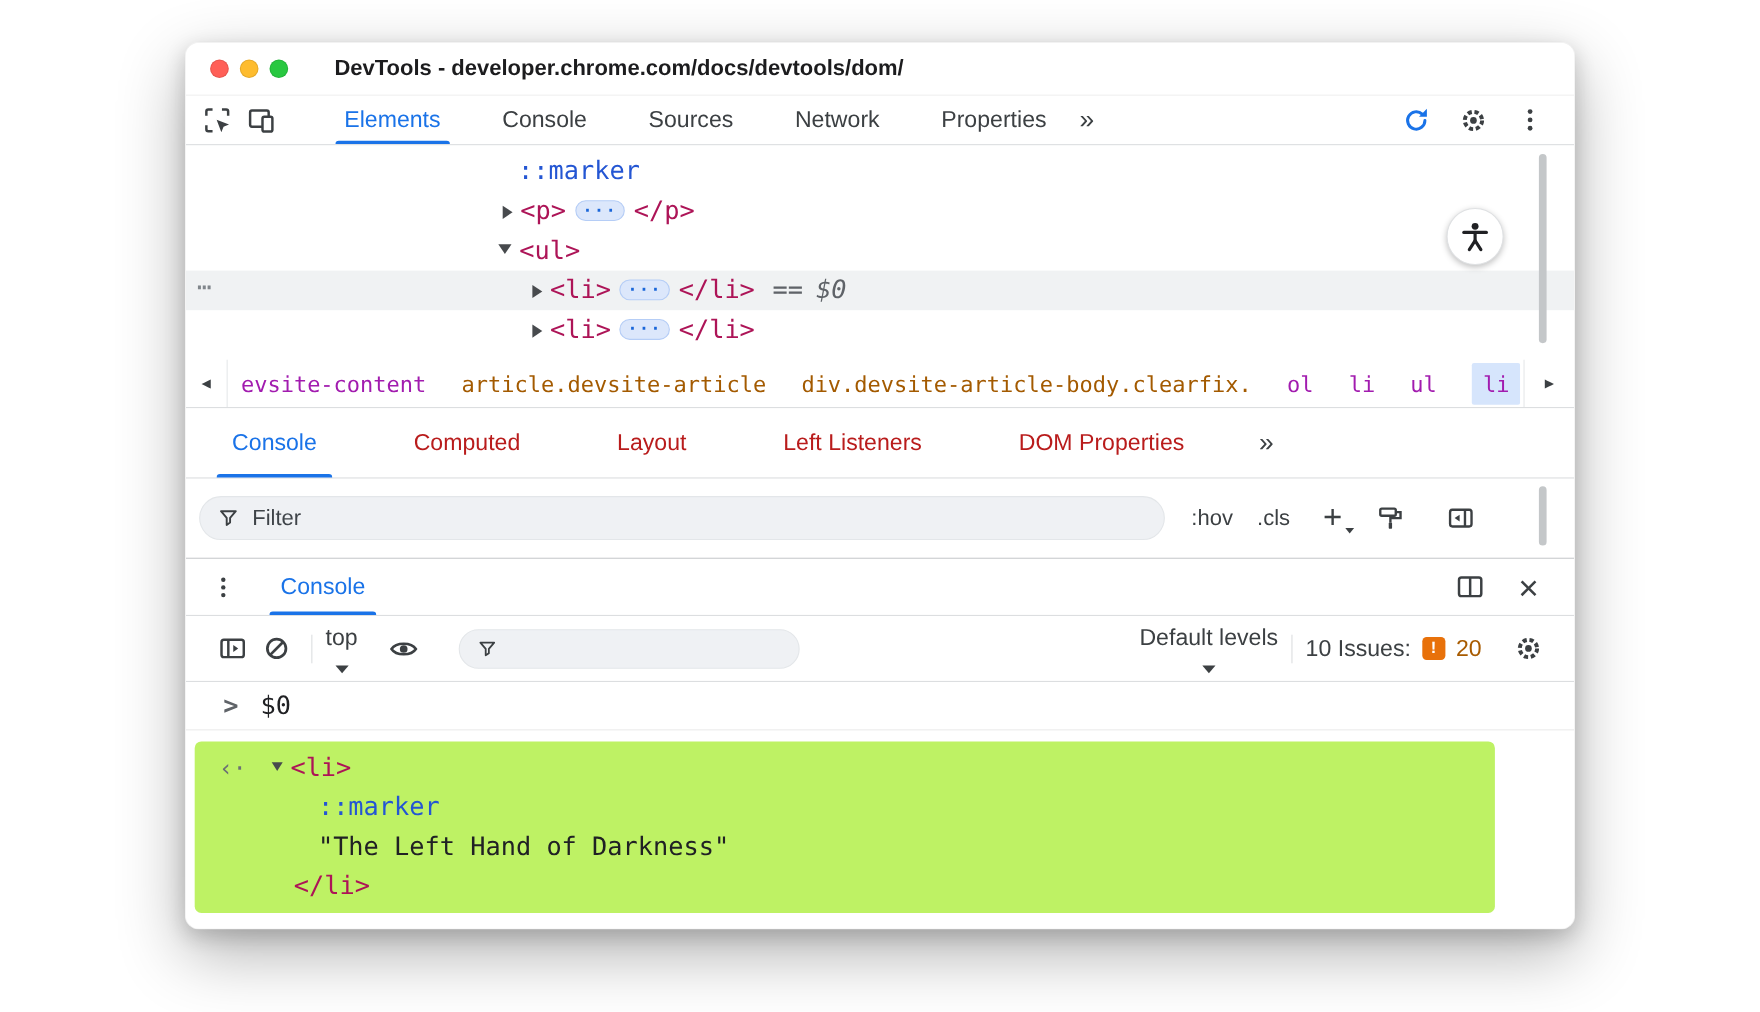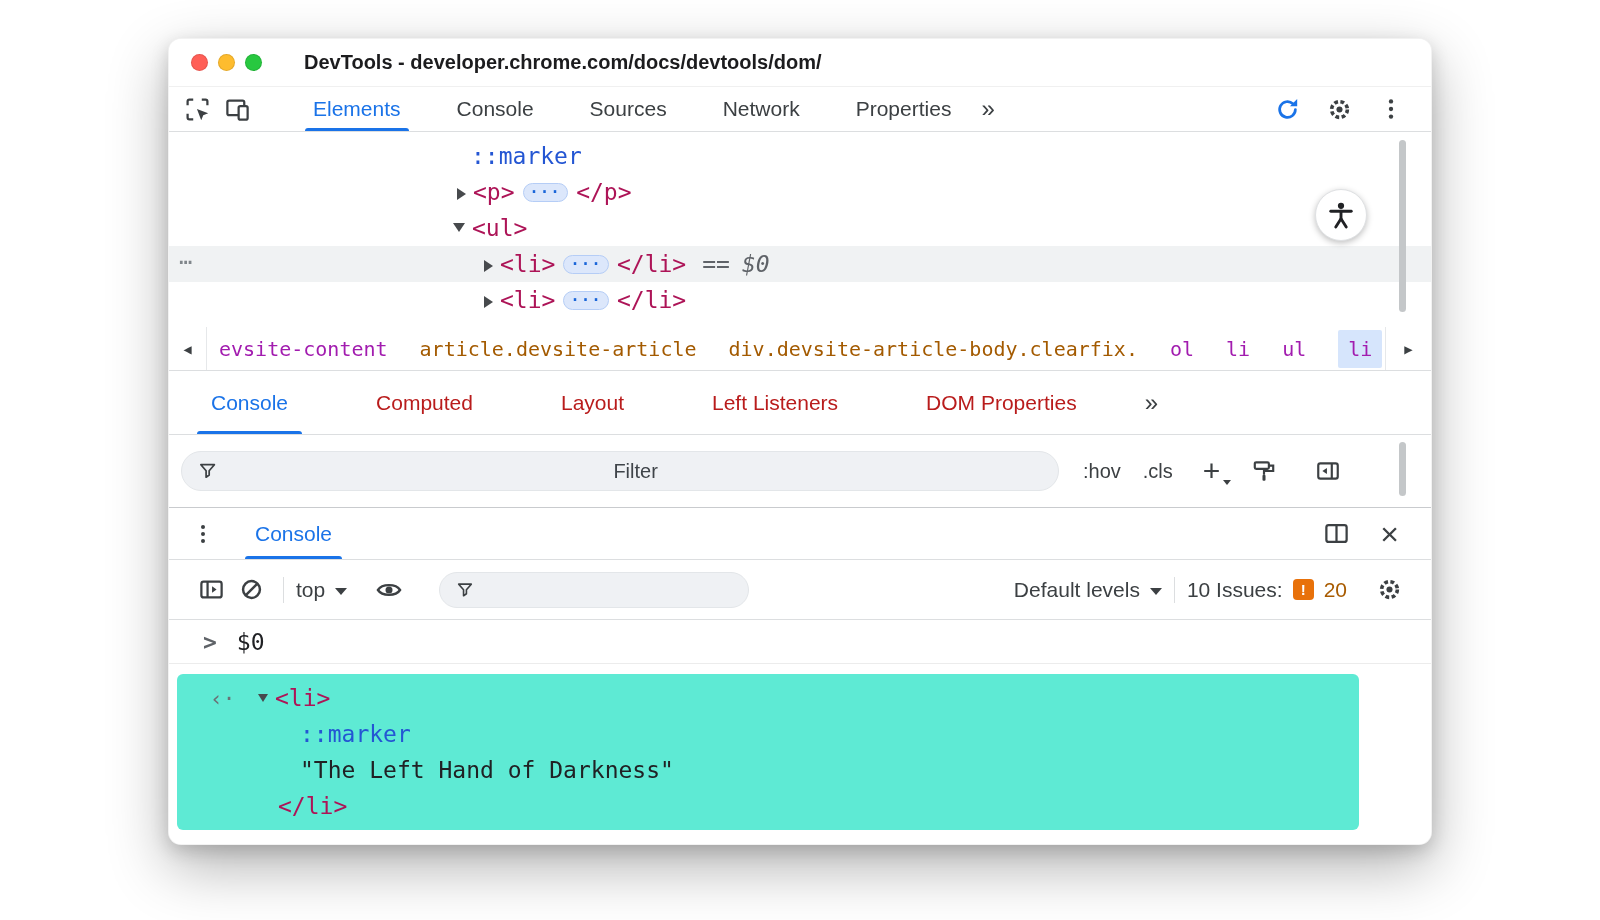--- a/index.html
+++ b/index.html
@@ -75,21 +75,21 @@
   .stab { display:flex; align-items:center; padding:0 20px; color:#b91c1c; position:relative; cursor:pointer; white-space:nowrap; }
   .stab.active { color:#1a73e8; }
   .stab.active::after { content:""; position:absolute; left:6px; right:6px; bottom:0; height:3px; background:#1a73e8; border-radius:3px 3px 0 0; }
   .stabs .more-tabs { align-self:center; margin-left:0; }
 
   
   .stoolbar { flex:0 0 72px; display:flex; align-items:center; padding-left:12px; position:relative; }
   .filter-pill { display:flex; align-items:center; gap:12px; background:#eff1f4; border:1px solid #e3e6e9;
                  border-radius:20px; height:40px; width:878px; padding:0 16px; }
   .filter-pill input { border:none; outline:none; background:transparent; font-size:20px; color:#8b5cf6;
-                       width:100%; font-family:"Liberation Sans", sans-serif;text-align:center; }
+                       width:100%; font-family:"Liberation Sans", sans-serif; }
   .filter-pill input::placeholder { color:#3f4449; opacity:1; }
   .tog { font-size:20px; color:#3c4043; cursor:pointer; }
   .tog1 { margin-left:24px; } .tog2 { margin-left:22px; }
   .plus { font-size:30px; color:#3c4043; margin-left:30px; position:relative; line-height:1; cursor:pointer; }
   .plus::after { content:""; position:absolute; right:-11px; bottom:1px; border-left:4px solid transparent;
                  border-right:4px solid transparent; border-top:5px solid #3c4043; }
   .stoolbar .iconbtn { margin-left:24px; }
   .stoolbar .scrollthumb { right:25px; top:7px; height:54px; }
 
   
@@ -98,40 +98,40 @@
   .cheader .iconbtn.kebabv { align-self:center; margin-left:14px; }
   .ctab { display:flex; align-items:center; padding:0 16px; margin-left:16px; color:#1a73e8;
           font-size:21px; position:relative; cursor:pointer; }
   .ctab::after { content:""; position:absolute; left:6px; right:6px; bottom:0; height:3px; background:#1a73e8; border-radius:3px 3px 0 0; }
   .cheader-right { margin-left:auto; display:flex; align-items:center; gap:24px; margin-right:32px; }
   .xicon { font-size:32px; color:#3c4043; cursor:pointer; line-height:1; }
 
   
   .ctoolbar { flex:0 0 60px; display:flex; align-items:center; border-bottom:1px solid #dcdee0; padding:0 22px; }
   .vsep { width:1px; height:26px; background:#dcdee0; margin:0 12px; flex:0 0 auto; }
-  .ddl { display:flex; align-items:center; font-size:21px; color:#3c4043; gap:10px; cursor:pointer; white-space:nowrap; }
+  .ddl { display:flex; align-items:center; font-size:21px; color:#3c4043; gap:10px; cursor:pointer; white-space:nowrap;flex-direction:column; }
   .caret { width:0; height:0; border-left:6px solid transparent; border-right:6px solid transparent;
            border-top:7px solid #3c4043; margin-top:3px; }
   .cfilter { display:flex; align-items:center; gap:10px; background:#eff1f4; border:1px solid #e3e6e9;
              border-radius:18px; height:36px; width:310px; padding:0 16px; margin-left:30px; }
   .cfilter input { border:none; outline:none; background:transparent; width:100%; font-size:19px;
                    font-family:"Liberation Sans", sans-serif; }
   .right-group { margin-left:auto; display:flex; align-items:center; }
   .issues { display:flex; align-items:center; gap:10px; font-size:21px; color:#3c4043; cursor:pointer; white-space:nowrap; }
   .ibadge { width:21px; height:21px; background:#e8710a; border-radius:4px; color:#fff; font-weight:bold;
             font-size:15px; display:flex; align-items:center; justify-content:center; }
   .icount { color:#a85b00; }
   .ctoolbar .gearbtn { margin-left:22px; }
 
   
   .cbody { flex:1; font-family:"DejaVu Sans Mono", monospace; font-size:23px; color:#202124; background:#fff; }
   .exprrow { height:44px; display:flex; align-items:center; gap:20px; padding-left:34px;
              border-bottom:1px solid #ececec; }
   .exprrow .chev { color:#5f6368; font-weight:bold; }
-  .result { margin:10px 0 0 8px; width:1182px; background:#5eead4; border-radius:6px; padding:6px 11px; }
+  .result { margin:10px 0 0 8px; width:1182px; background:#bef264; border-radius:6px; padding:6px 0; }
   .rline { height:36px; line-height:36px; white-space:nowrap; }
   .r1 { padding-left:22px; }
   .r1 .ret { color:#6b7075; display:inline-block; width:48px; font-size:21px; }
   .r2, .r3 { padding-left:112px; }
   .r4 { padding-left:90px; }
   .str { color:#202124; }
   .tw.d.small { border-left-width:5px; border-right-width:5px; border-top-width:8px; }
 </style>
 </head>
 <body>

